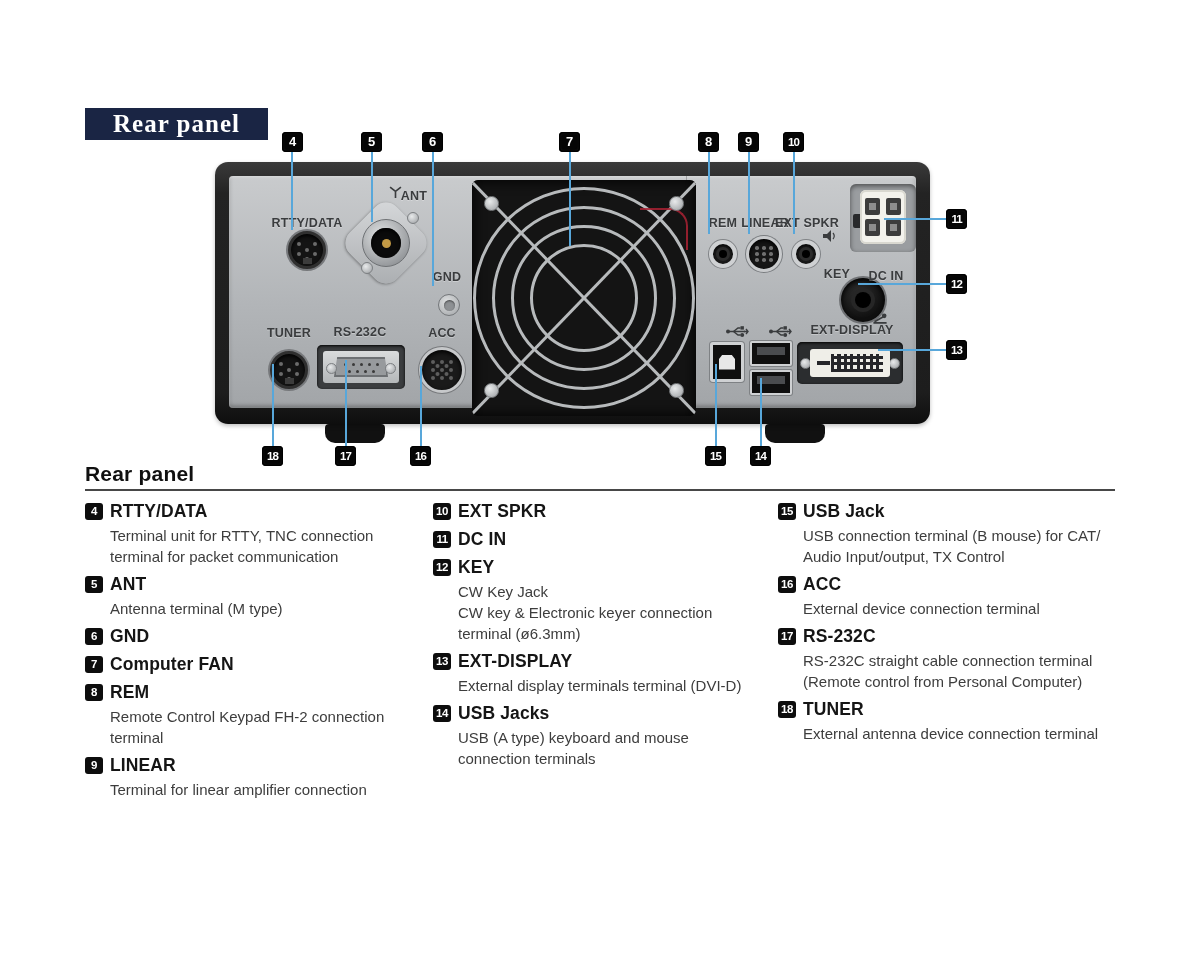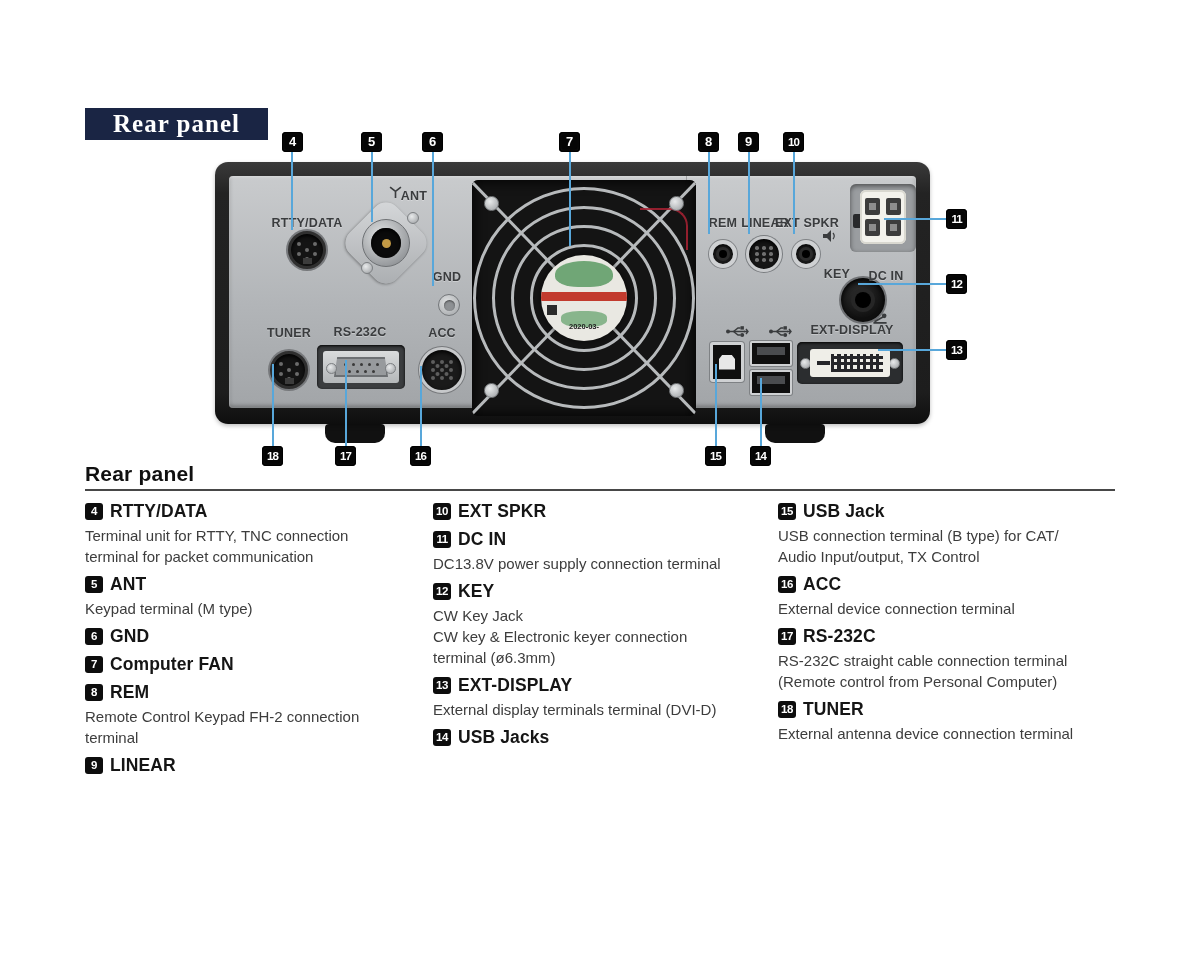--- a/index.html
+++ b/index.html
@@ -149,21 +149,21 @@
 
   
   .sec-heading { position:absolute; left:85px; top:462px; font-size:21px; font-weight:bold; color:#101010; letter-spacing:.2px; }
   .sec-rule { position:absolute; left:85px; top:489px; width:1030px; height:2px; background:#474747; }
   .col { position:absolute; top:501px; width:345px; }
   .item { margin-bottom:7px; }
   .item-title { display:flex; align-items:center; gap:7px; margin-bottom:3px; }
   .badge { flex:0 0 auto; width:18px; height:17px; background:#0d0d0d; border-radius:3px; color:#fff;
            font-size:11.5px; font-weight:bold; line-height:17px; text-align:center; letter-spacing:-.5px; }
   .item-name { font-size:17.5px; font-weight:bold; color:#151515; letter-spacing:.1px; }
-  .item-desc { font-size:15px; line-height:21px; color:#3d3d3d; white-space:pre-line; }
+  .item-desc { margin-left:25px; font-size:15px; line-height:21px; color:#3d3d3d; white-space:pre-line; }
   .item-desc:empty { display:none; }
 </style>
 </head>
 <body>
 
 <div class="stage">
 
   <div class="title-box">Rear panel</div>
 
   <div class="foot" style="left:325px; top:424px;"></div>
@@ -265,27 +265,20 @@
         </div>
 
       <div class="fan">
         <div class="xbar" style="transform:translate(-50%,-50%) rotate(46deg);"></div>
         <div class="xbar" style="transform:translate(-50%,-50%) rotate(-46deg);"></div>
         <div class="ring" style="width:216px; height:216px;"></div>
         <div class="ring" style="width:178px; height:178px;"></div>
         <div class="ring" style="width:140px; height:140px;"></div>
         <div class="ring" style="width:102px; height:102px;"></div>
         <div class="wire"></div>
-        <div class="fan-label">
-          <div class="green"></div>
-          <div class="green2"></div>
-          <div class="red"></div>
-          <div class="bar"></div>
-          <div class="fan-date">2020-03-</div>
-        </div>
         <div class="fan-screw screw" style="left:12px; top:16px;"></div>
         <div class="fan-screw screw" style="right:12px; top:16px;"></div>
         <div class="fan-screw screw" style="left:12px; bottom:18px;"></div>
         <div class="fan-screw screw" style="right:12px; bottom:18px;"></div>
       </div>
 
       <div class="c jack35" style="left:480px; top:64px;">
           <i></i>
         </div>
       <div class="c lin-din" style="left:517px; top:60px;">
@@ -380,21 +373,21 @@
           <span class="item-name">RTTY/DATA</span>
         </div>
       <div class="item-desc">Terminal unit for RTTY, TNC connection
 terminal for packet communication</div>
     </div>
     <div class="item">
       <div class="item-title">
           <span class="badge">5</span>
           <span class="item-name">ANT</span>
         </div>
-      <div class="item-desc">Keypad terminal (M type)</div>
+      <div class="item-desc">Antenna terminal (M type)</div>
     </div>
     <div class="item">
       <div class="item-title">
           <span class="badge">6</span>
           <span class="item-name">GND</span>
         </div>
     </div>
     <div class="item">
       <div class="item-title">
           <span class="badge">7</span>
@@ -408,36 +401,36 @@
           <span class="item-name">REM</span>
         </div>
       <div class="item-desc">Remote Control Keypad FH-2 connection
 terminal</div>
     </div>
     <div class="item">
       <div class="item-title">
           <span class="badge">9</span>
           <span class="item-name">LINEAR</span>
         </div>
+      <div class="item-desc">Terminal for linear amplifier connection</div>
     </div>
   </div>
 
   <div class="col" style="left:433px;">
     <div class="item">
       <div class="item-title">
           <span class="badge">10</span>
           <span class="item-name">EXT SPKR</span>
         </div>
     </div>
     <div class="item">
       <div class="item-title">
           <span class="badge">11</span>
           <span class="item-name">DC IN</span>
         </div>
-      <div class="item-desc">DC13.8V power supply connection terminal</div>
     </div>
     <div class="item">
       <div class="item-title">
           <span class="badge">12</span>
           <span class="item-name">KEY</span>
         </div>
       <div class="item-desc">CW Key Jack
 CW key &amp; Electronic keyer connection
 terminal (ø6.3mm)</div>
     </div>
@@ -446,30 +439,32 @@
           <span class="badge">13</span>
           <span class="item-name">EXT-DISPLAY</span>
         </div>
       <div class="item-desc">External display terminals terminal (DVI-D)</div>
     </div>
     <div class="item">
       <div class="item-title">
           <span class="badge">14</span>
           <span class="item-name">USB Jacks</span>
         </div>
+      <div class="item-desc">USB (A type) keyboard and mouse
+connection terminals</div>
     </div>
   </div>
 
   <div class="col" style="left:778px;">
     <div class="item">
       <div class="item-title">
           <span class="badge">15</span>
           <span class="item-name">USB Jack</span>
         </div>
-      <div class="item-desc">USB connection terminal (B type) for CAT/
+      <div class="item-desc">USB connection terminal (B mouse) for CAT/
 Audio Input/output, TX Control</div>
     </div>
     <div class="item">
       <div class="item-title">
           <span class="badge">16</span>
           <span class="item-name">ACC</span>
         </div>
       <div class="item-desc">External device connection terminal</div>
     </div>
     <div class="item">

